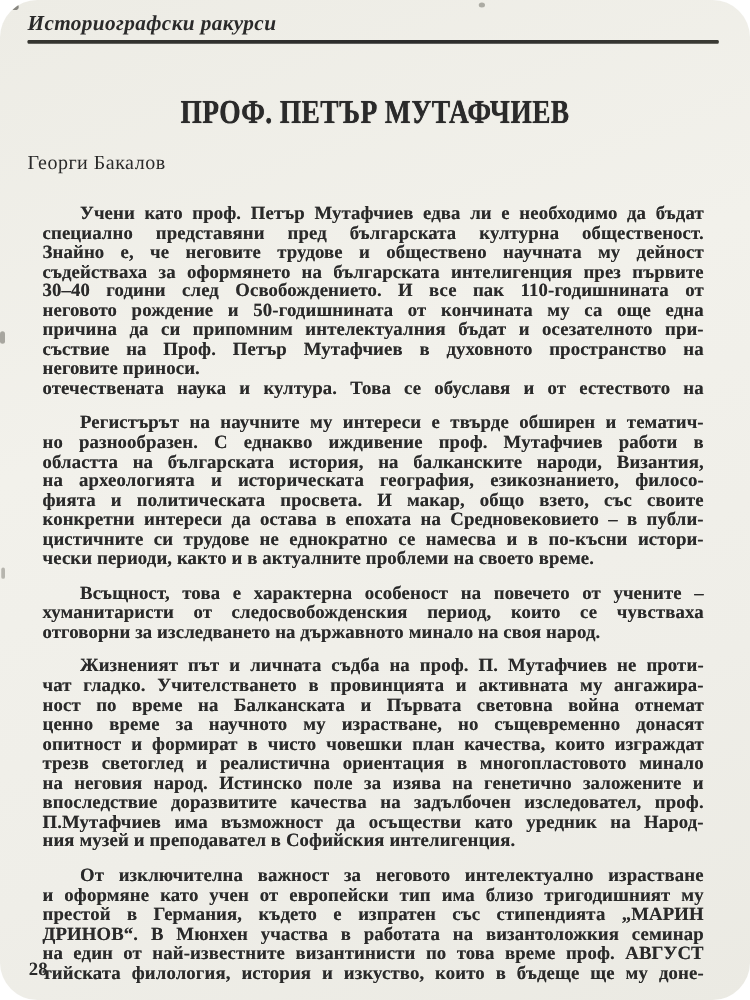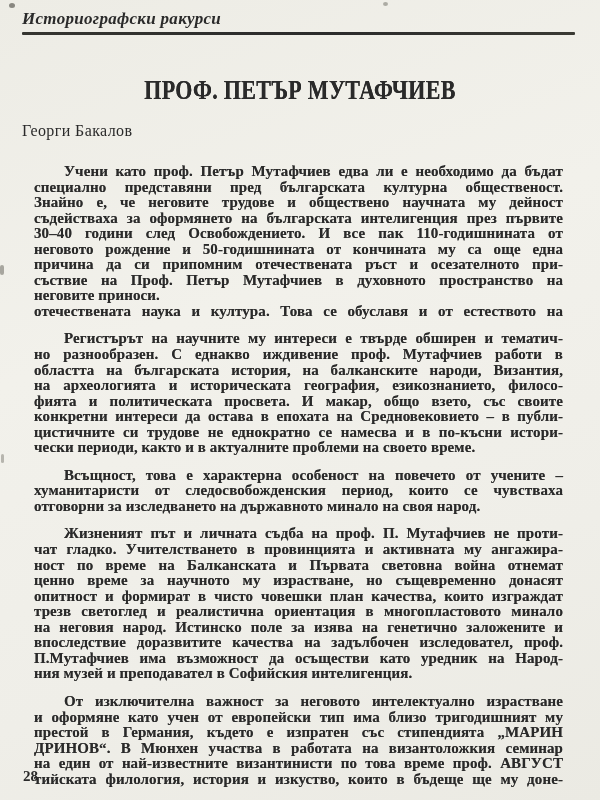--- a/index.html
+++ b/index.html
@@ -10,20 +10,21 @@
   html, body { margin: 0; padding: 0; }
   .page {
     position: relative;
     width: 600px;
     height: 800px;
     overflow: hidden;
     background: var(--color-paper);
     background-image: linear-gradient(160deg, #edece5 0%, #f2f1eb 38%, #efeee8 72%, #ebeae3 100%);
     color: var(--color-ink);
     font-family: "Liberation Serif", "DejaVu Serif", serif;
+    border-radius: 30px;
   }
   .running-header {
     margin: 8px 24px 0 22px;
     font-size: 17px;
     line-height: 21px;
     font-style: italic;
     font-weight: 700;
     letter-spacing: 0.3px;
   }
   .header-rule {
@@ -98,21 +99,21 @@
   <div class="author-name">Георги Бакалов</div>
 
   <div class="article-body">
       <div class="para">
         <div class="line first">Учени като проф. Петър Мутафчиев едва ли е необходимо да бъдат</div>
         <div class="line">специално представяни пред българската културна общественост.</div>
         <div class="line">Знайно е, че неговите трудове и обществено научната му дейност</div>
         <div class="line">съдействаха за оформянето на българската интелигенция през първите</div>
         <div class="line">30–40 години след Освобождението. И все пак 110-годишнината от</div>
         <div class="line">неговото рождение и 50-годишнината от кончината му са още една</div>
-        <div class="line">причина да си припомним отечествената ръст и осезателното при-</div>
+        <div class="line">причина да си припомним интелектуалния бъдат и осезателното при-</div>
         <div class="line">съствие на Проф. Петър Мутафчиев в духовното пространство на</div>
         <div class="line endline">неговите приноси.</div>
         <div class="line">отечествената наука и култура. Това се обуславя и от естеството на</div>
       </div>
       <div class="para">
         <div class="line first">Регистърът на научните му интереси е твърде обширен и тематич-</div>
         <div class="line">но разнообразен. С еднакво иждивение проф. Мутафчиев работи в</div>
         <div class="line">областта на българската история, на балканските народи, Византия,</div>
         <div class="line">на археологията и историческата география, езикознанието, филосо-</div>
         <div class="line">фията и политическата просвета. И макар, общо взето, със своите</div>

